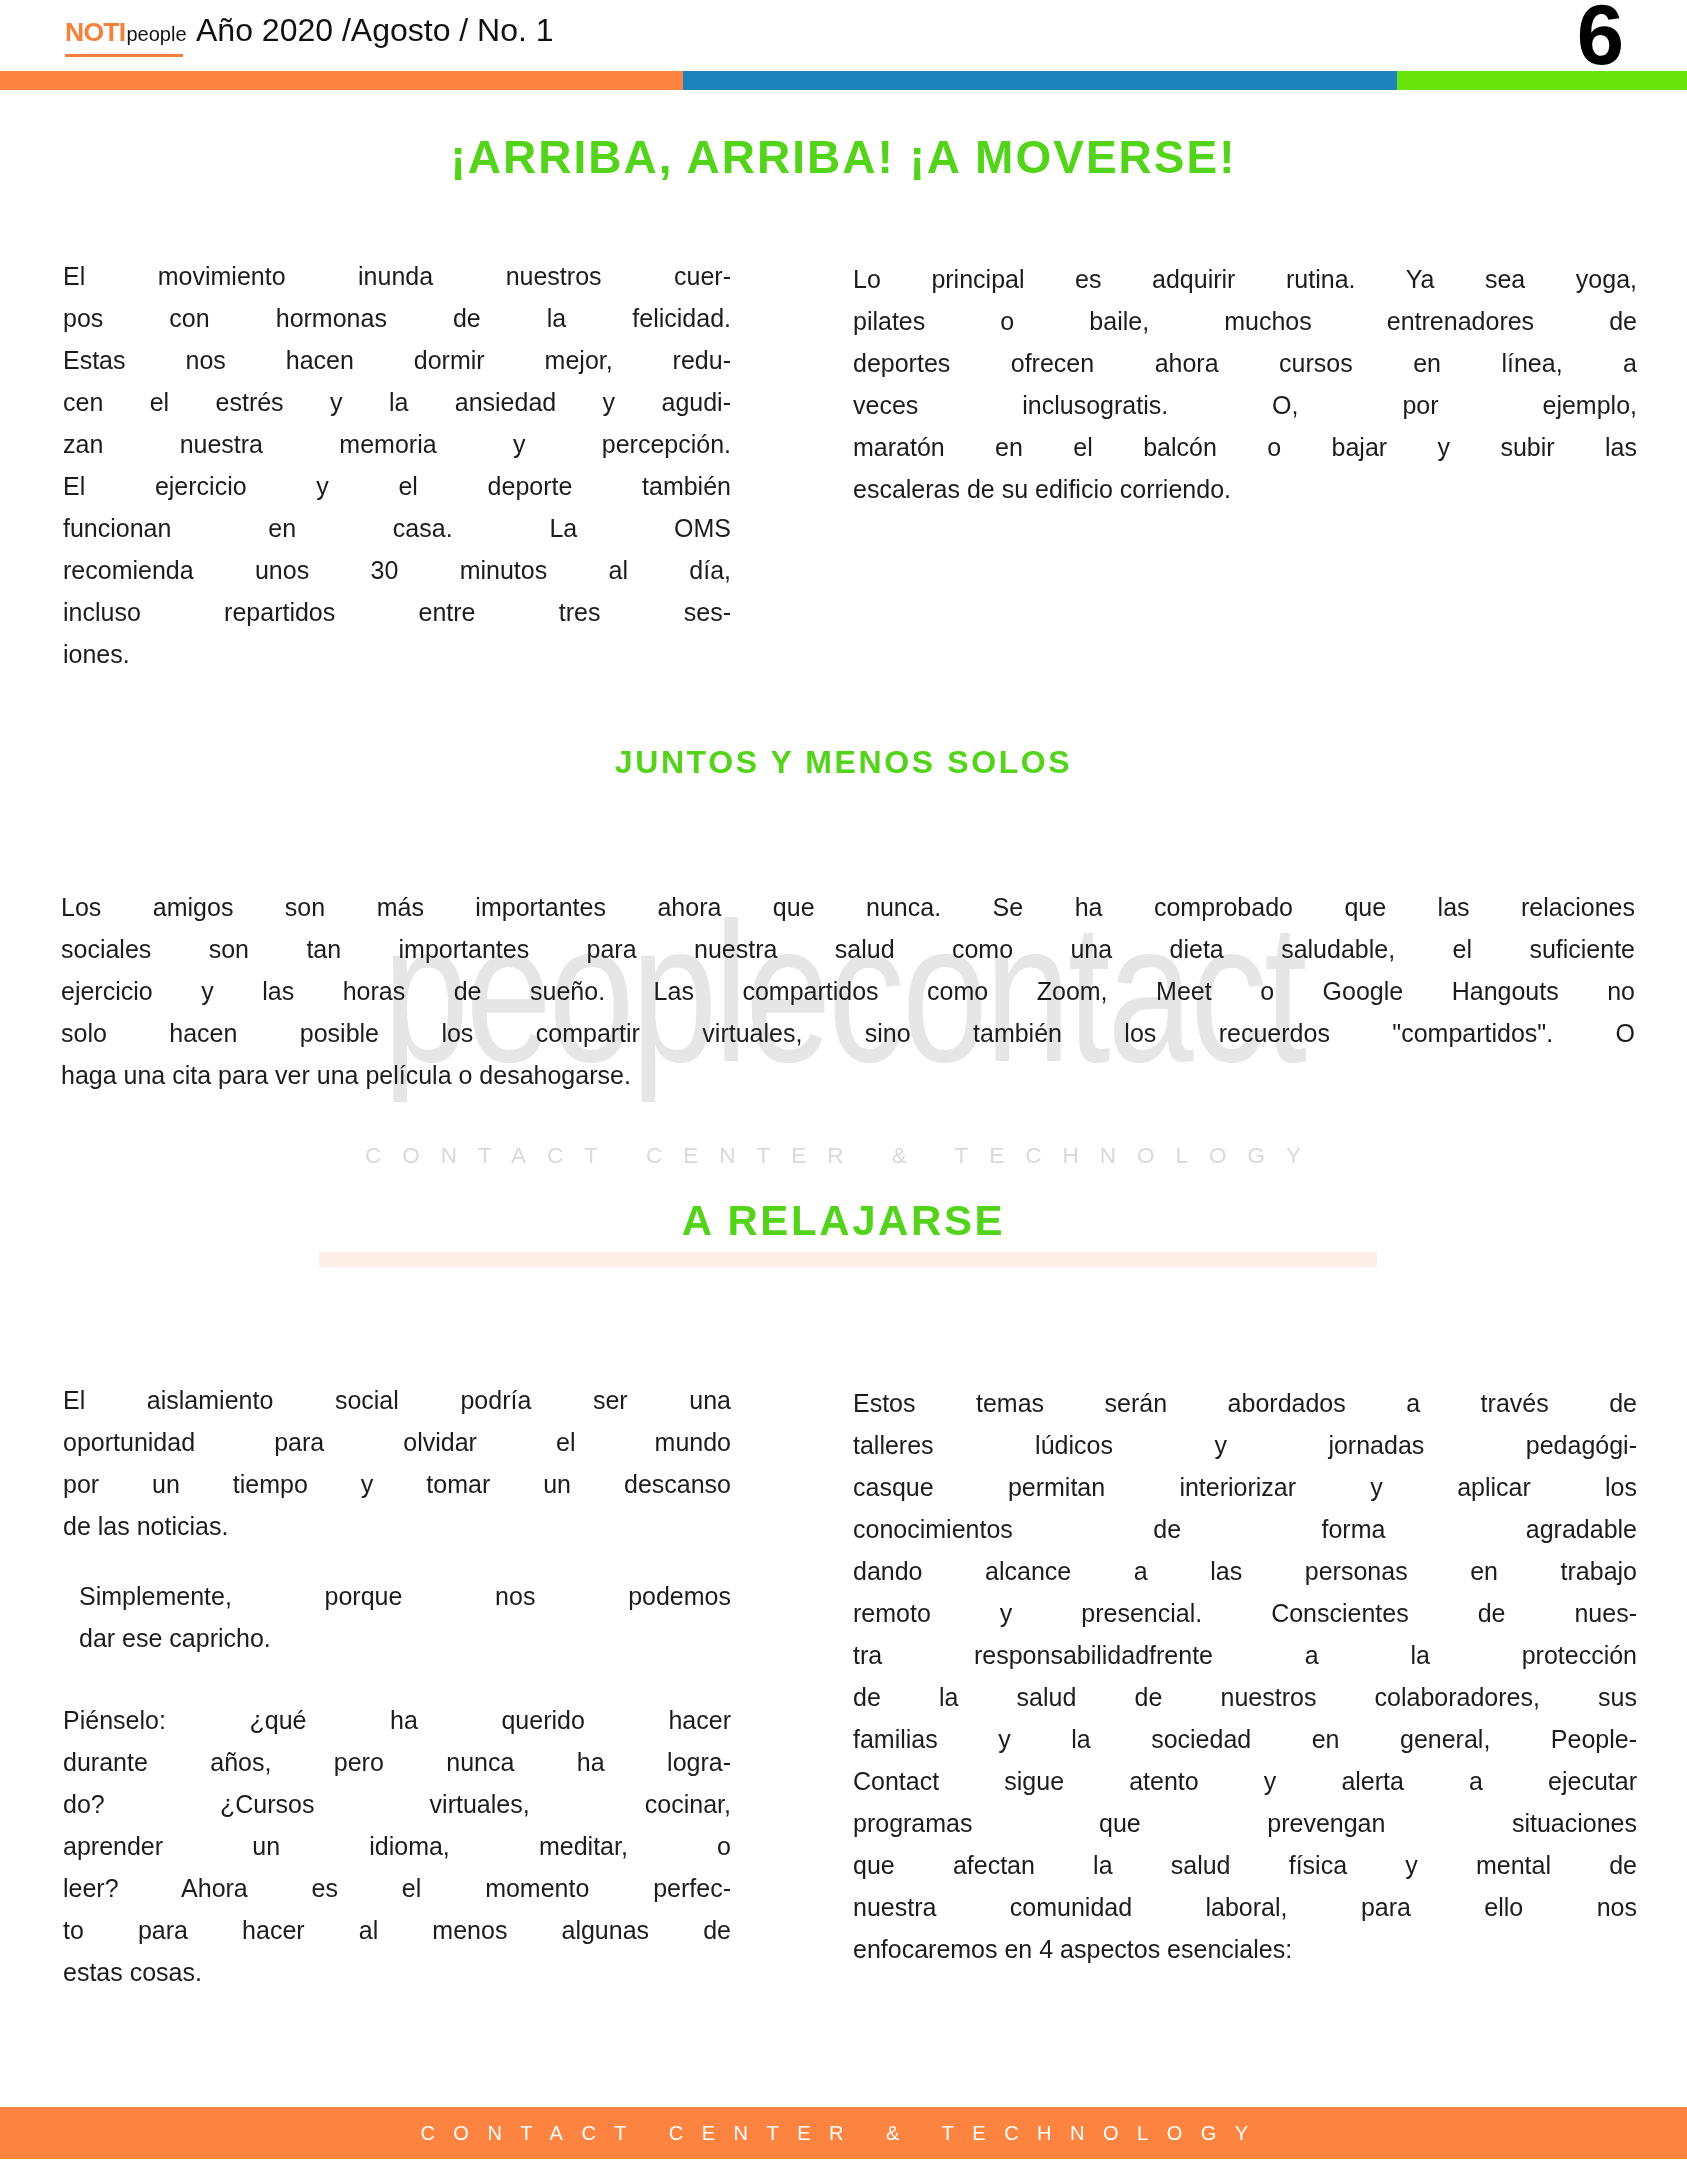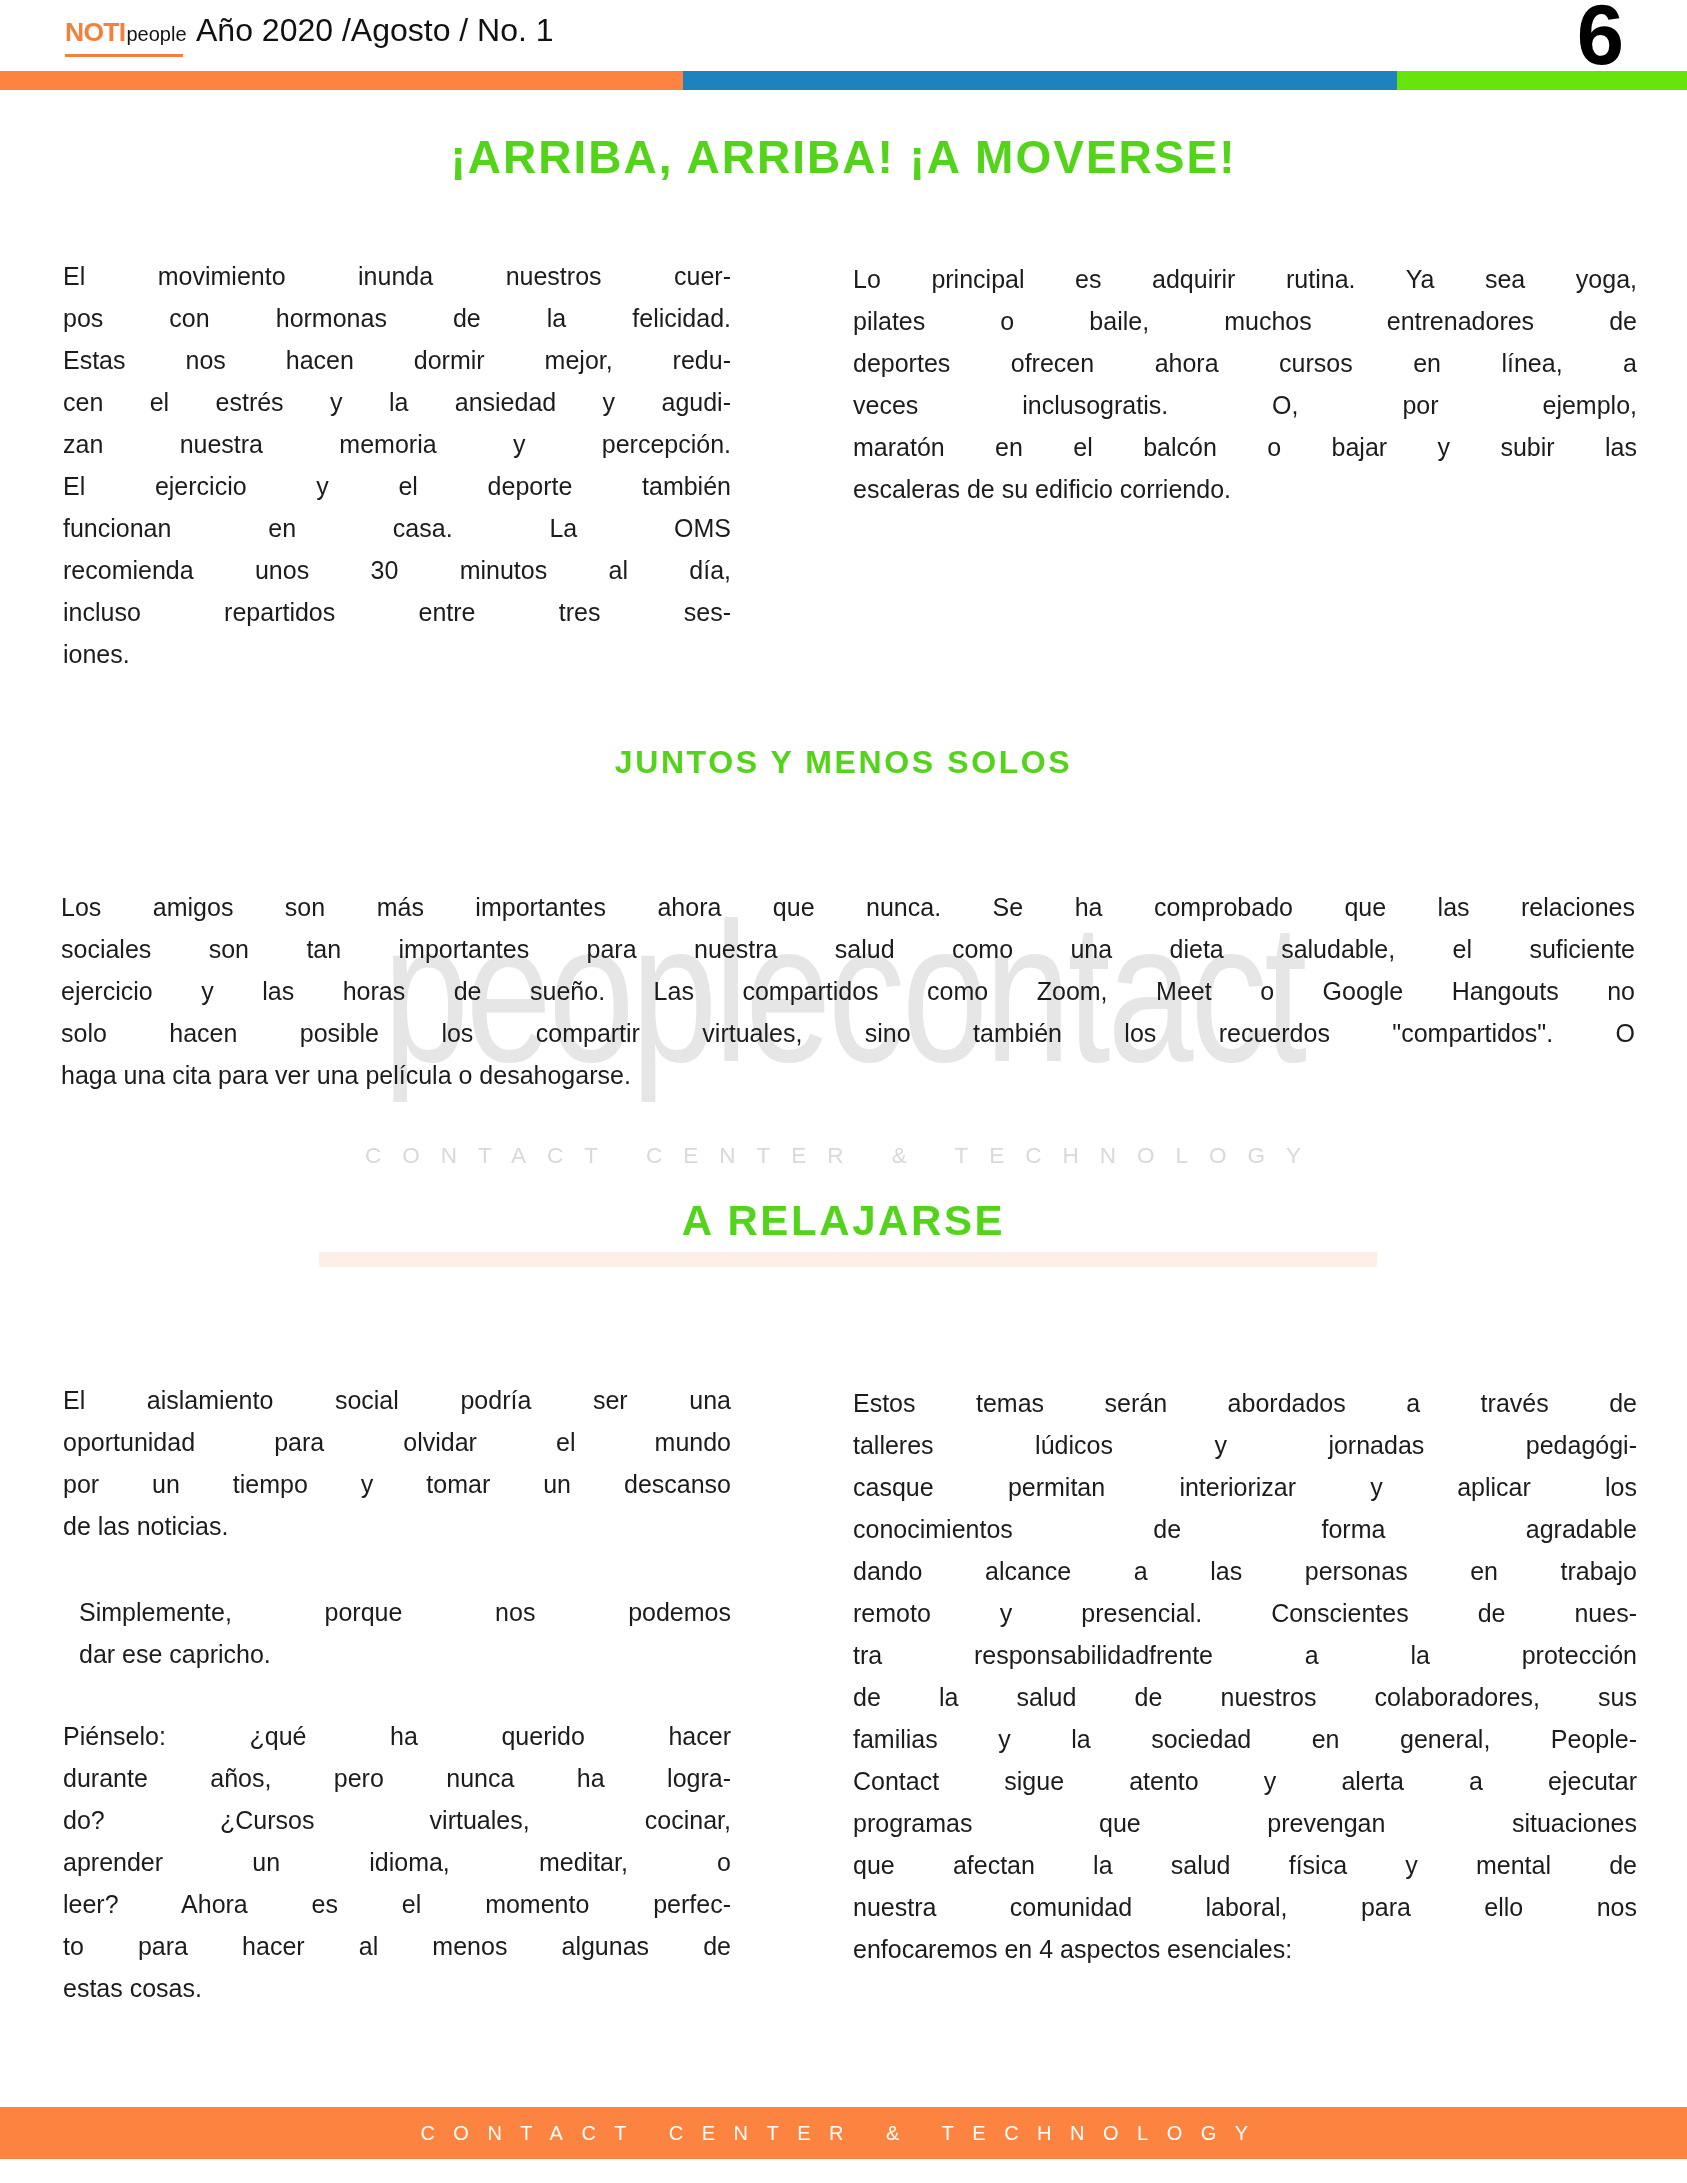--- a/index.html
+++ b/index.html
@@ -46,21 +46,21 @@
   .tline{text-align:justify;text-align-last:justify;}
   .para .tline:last-child{text-align-last:left;}
   .col-left{left:63px;width:668px;}
   .col-right{left:853px;width:784px;}
   .sec1-left{top:255px;}
   .sec1-right{top:258px;}
   .sec2-para{left:61px;top:886px;width:1574px;}
   .sec3-left{top:1379px;}
   .sec3-right{top:1382px;}
   .para{margin:0;}
-  .gap55{margin-bottom:44px;}
+  .gap55{margin-bottom:28px;}
   .gap60{margin-bottom:40px;margin-left:16px;}
 
   
   .wm-brand{
     left:0;top:894px;width:1687px;text-align:center;
     font-size:198px;line-height:198px;color:var(--wm-gray);
     transform:scaleX(0.78);transform-origin:50% 50%;
     letter-spacing:-4px;white-space:nowrap;z-index:0;
   }
   .wm-caption{

